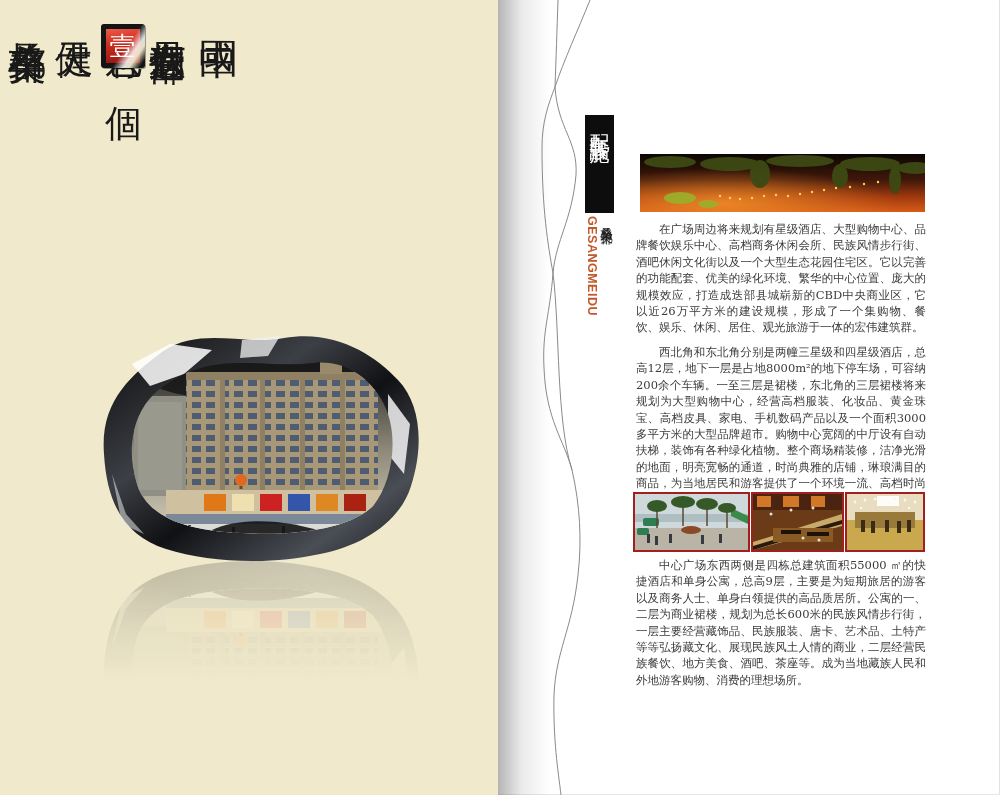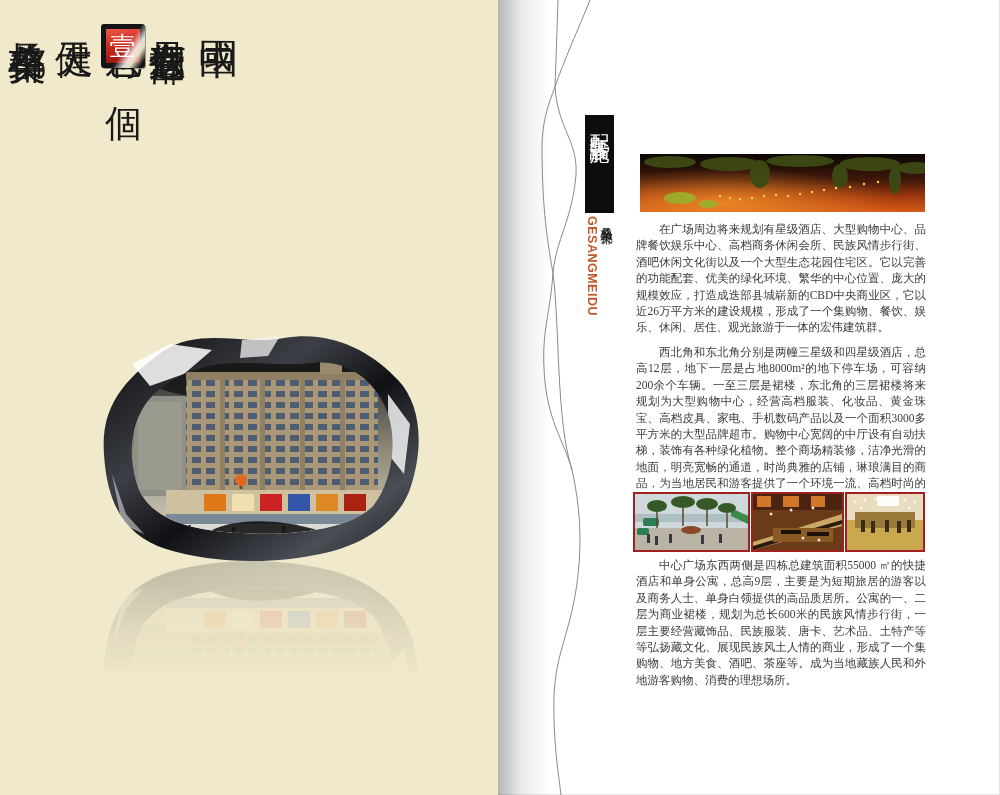--- a/index.html
+++ b/index.html
@@ -37,21 +37,21 @@
         display:flex;align-items:flex-start;justify-content:center;}
   .title-box span{writing-mode:vertical-rl;text-orientation:upright;color:#fff;
         font-size:20px;line-height:29px;letter-spacing:3px;padding-top:3px;}
   .brand-cn{position:absolute;left:600px;top:217px;writing-mode:vertical-rl;text-orientation:upright;
         font-size:12.5px;letter-spacing:1.5px;color:#1c1c1c;line-height:1;}
   .brand-en{position:absolute;left:585px;top:216px;writing-mode:vertical-rl;
         font-size:12.5px;color:#c1592c;font-family:"Liberation Sans",sans-serif;
         font-weight:bold;letter-spacing:.5px;line-height:1;}
   .pano{position:absolute;left:640px;top:154px;width:285px;height:58px;}
   .para{position:absolute;left:636px;width:290px;font-size:11.5px;line-height:16.4px;
-        color:#3a3a3a;text-align:justify;text-indent:2em;margin:0;font-family:Liberation Serif, serif;}
+        color:#3a3a3a;text-align:justify;text-indent:2em;margin:0;}
   .para.p1{top:221px;}
   .para.p2{top:344px;}
   .para.p3{top:557px;}
   .photo{position:absolute;top:492px;height:60px;border:2px solid #a02020;box-sizing:border-box;background:#555;}
   .photo.ph1{left:633px;width:117px;}
   .photo.ph2{left:751px;width:93px;}
   .photo.ph3{left:845px;width:80px;}
   .photo svg{display:block;width:100%;height:100%;}
 </style>
 </head>
@@ -268,21 +268,21 @@
           <circle cx="196" cy="34" r="1.2"></circle>
           <circle cx="210" cy="33" r="1.2"></circle>
         <circle cx="224" cy="30" r="1.2"></circle>
           <circle cx="238" cy="28" r="1.2"></circle>
       </g>
     </svg>
   </div>
 
   <p class="para p1">在广场周边将来规划有星级酒店、大型购物中心、品牌餐饮娱乐中心、高档商务休闲会所、民族风情步行街、酒吧休闲文化街以及一个大型生态花园住宅区。它以完善的功能配套、优美的绿化环境、繁华的中心位置、庞大的规模效应，打造成迭部县城崭新的CBD中央商业区，它以近26万平方米的建设规模，形成了一个集购物、餐饮、娱乐、休闲、居住、观光旅游于一体的宏伟建筑群。</p>
   <p class="para p2">西北角和东北角分别是两幢三星级和四星级酒店，总高12层，地下一层是占地8000m²的地下停车场，可容纳200余个车辆。一至三层是裙楼，东北角的三层裙楼将来规划为大型购物中心，经营高档服装、化妆品、黄金珠宝、高档皮具、家电、手机数码产品以及一个面积3000多平方米的大型品牌超市。购物中心宽阔的中厅设有自动扶梯，装饰有各种绿化植物。整个商场精装修，洁净光滑的地面，明亮宽畅的通道，时尚典雅的店铺，琳琅满目的商品，为当地居民和游客提供了一个环境一流、高档时尚的购物场所。</p>
-  <p class="para p3">中心广场东西两侧是四栋总建筑面积55000 ㎡的快捷酒店和单身公寓，总高9层，主要是为短期旅居的游客以及商务人士、单身白领提供的高品质居所。公寓的一、二层为商业裙楼，规划为总长600米的民族风情步行街，一层主要经营藏饰品、民族服装、唐卡、艺术品、土特产等等弘扬藏文化、展现民族风土人情的商业，形成了一个集购物、地方美食、酒吧、茶座等。成为当地藏族人民和外地游客购物、消费的理想场所。</p>
+  <p class="para p3">中心广场东西两侧是四栋总建筑面积55000 ㎡的快捷酒店和单身公寓，总高9层，主要是为短期旅居的游客以及商务人士、单身白领提供的高品质居所。公寓的一、二层为商业裙楼，规划为总长600米的民族风情步行街，一层主要经营藏饰品、民族服装、唐卡、艺术品、土特产等等弘扬藏文化、展现民族风土人情的商业，二层经营民族餐饮、地方美食、酒吧、茶座等。成为当地藏族人民和外地游客购物、消费的理想场所。</p>
 
   <div class="photo ph1">
     <svg viewBox="0 0 113 56" xmlns="http://www.w3.org/2000/svg" preserveAspectRatio="none">
       <rect width="113" height="56" fill="#cfd8da"></rect>
       <rect y="34" width="113" height="22" fill="#b9b4a6"></rect>
       <rect x="0" y="20" width="113" height="8" fill="#aebec2"></rect>
       <g fill="#2f7d52">
         <rect x="8" y="24" width="16" height="8" rx="2"></rect>
           <rect x="2" y="34" width="12" height="7" rx="2"></rect>
       </g>

